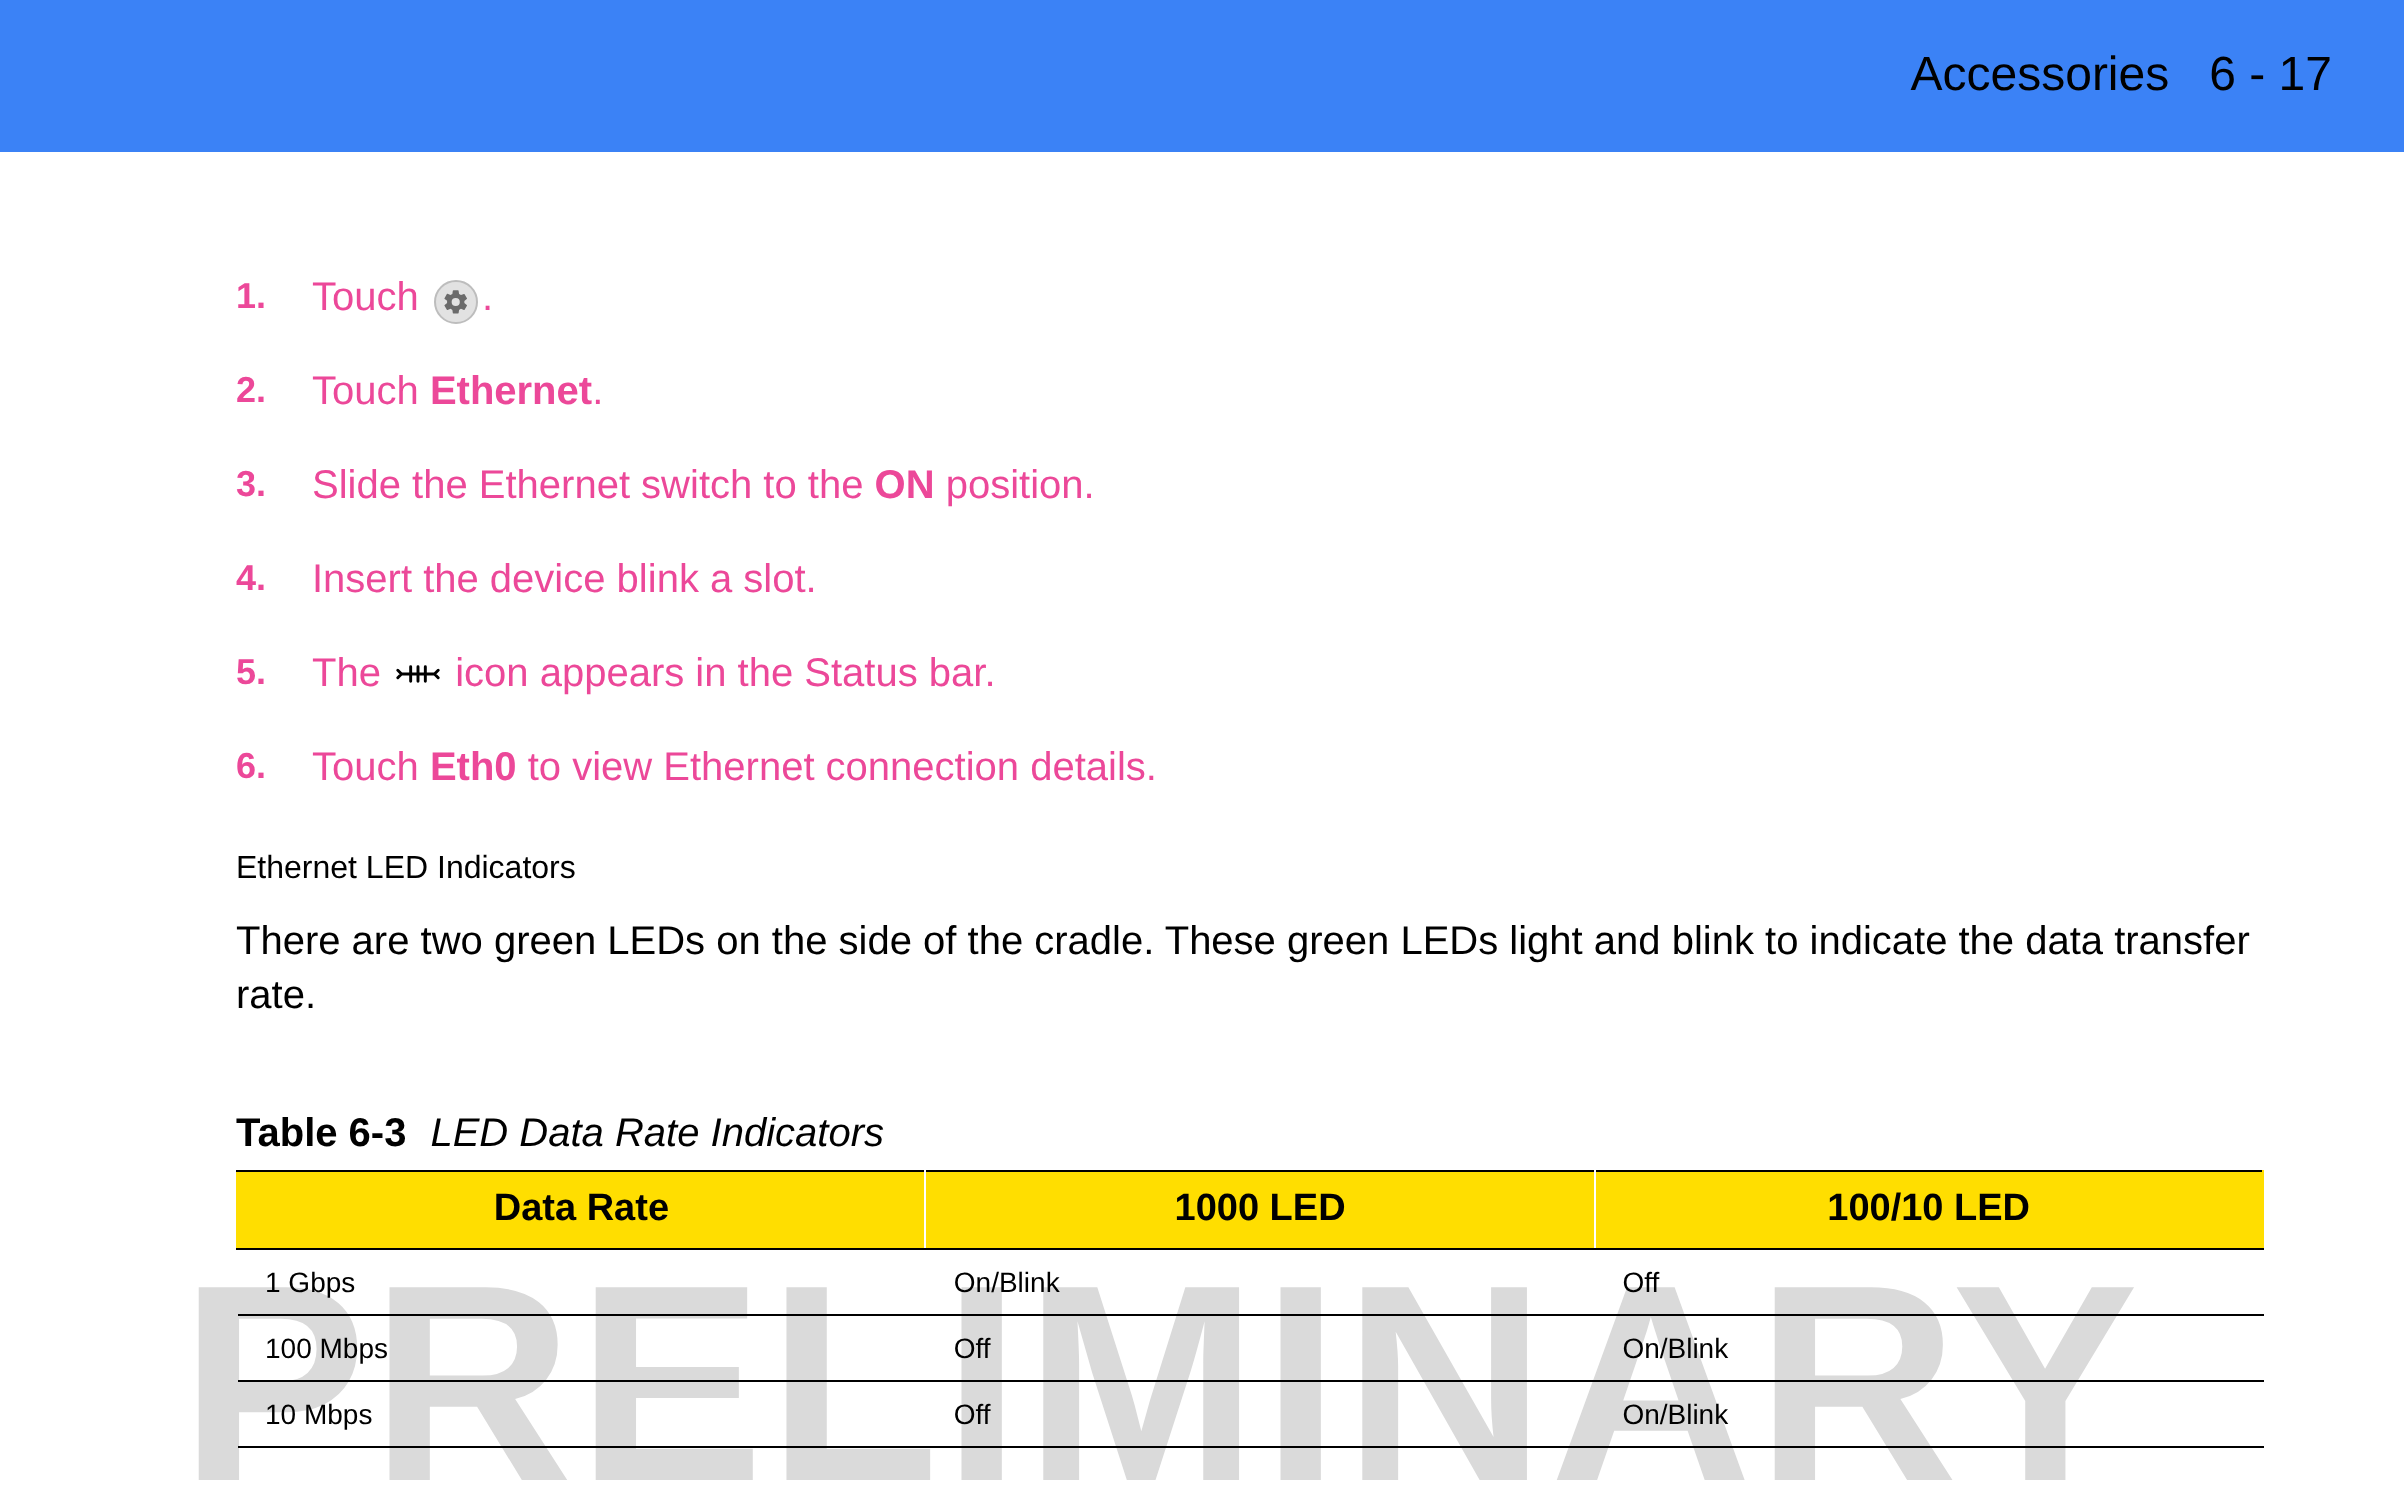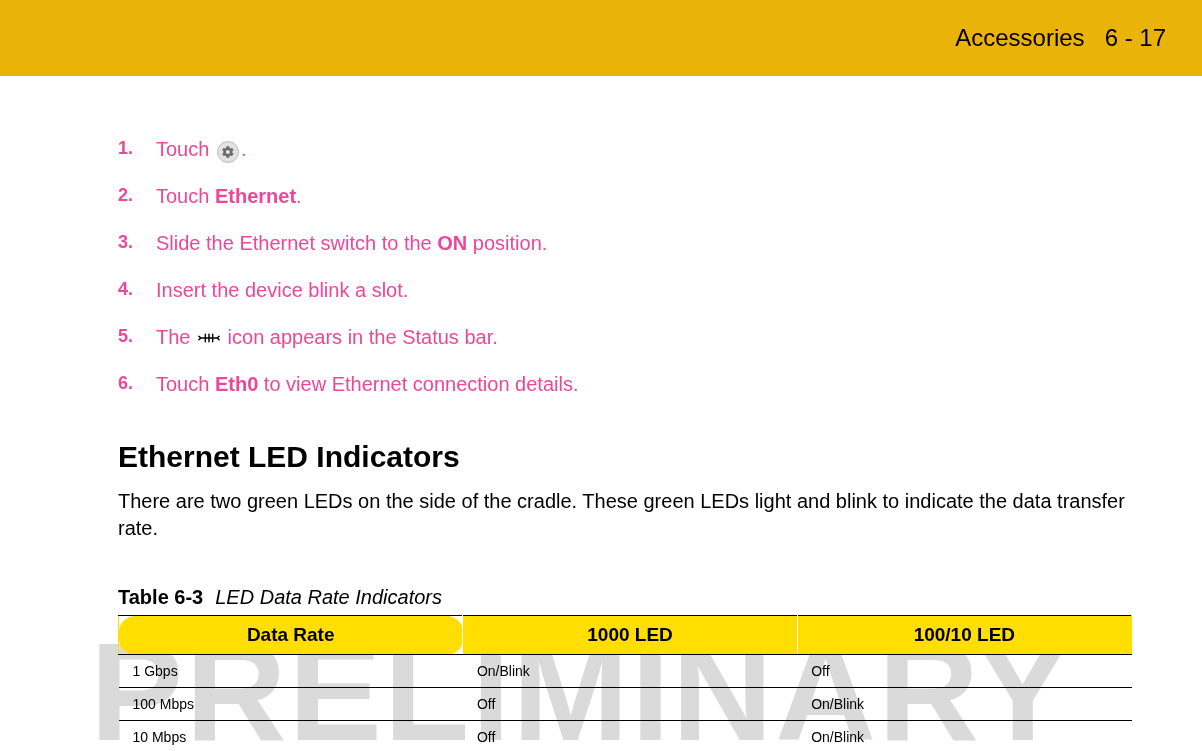--- a/index.html
+++ b/index.html
@@ -5,21 +5,21 @@
   * { box-sizing: border-box; margin: 0; padding: 0; }
   body {
     font-family: Arial, Helvetica, sans-serif;
     width: 1202px;
     height: 751px;
     background: #fff;
     position: relative;
     overflow: hidden;
   }
   .header-band {
-    background: #eab308;
+    background: #3b82f6;
     height: 76px;
     width: 100%;
     display: flex;
     align-items: center;
     justify-content: flex-end;
     padding-right: 36px;
   }
   .header-text {
     font-size: 24px;
     color: #000;
@@ -62,23 +62,23 @@
     margin: 0 2px;
   }
   .gear-circle svg { width: 14px; height: 14px; fill: #6b6b6b; }
   .eth-icon {
     display: inline-flex;
     vertical-align: -1px;
     margin: 0 2px;
   }
   .eth-icon svg { width: 22px; height: 14px; stroke: #000; fill: none; stroke-width: 1.6; }
   h3.section {
-    font-size: 30px;
-    font-weight: bold;
-    margin-top: 42px;
+    font-size: 16px;
+    font-weight: normal;
+    margin-top: 28px;
     margin-bottom: 14px;
   }
   p.body {
     font-size: 20px;
     line-height: 1.35;
     margin-bottom: 44px;
   }
   .table-caption {
     font-size: 20px;
     margin-bottom: 6px;
@@ -92,21 +92,21 @@
   table.data th {
     background: #ffde00;
     font-weight: bold;
     font-size: 19px;
     text-align: center;
     padding: 8px 10px;
     border: 1px solid #000;
     border-left: 1px solid #fff;
     border-right: 1px solid #fff;
   }
-  table.data th:first-child { border-left: 1px solid #ffde00; border-radius: 16px; }
+  table.data th:first-child { border-left: 1px solid #ffde00; }
   table.data th:last-child { border-right: 1px solid #ffde00; text-align: center; }
   table.data td {
     font-size: 14px;
     padding: 8px 14px;
     border-bottom: 1px solid #000;
   }
   table.data th:nth-child(1), table.data td:nth-child(1) { width: 34%; }
   table.data th:nth-child(2), table.data td:nth-child(2) { width: 33%; }
   table.data th:nth-child(3), table.data td:nth-child(3) { width: 33%; }
   .watermark {

